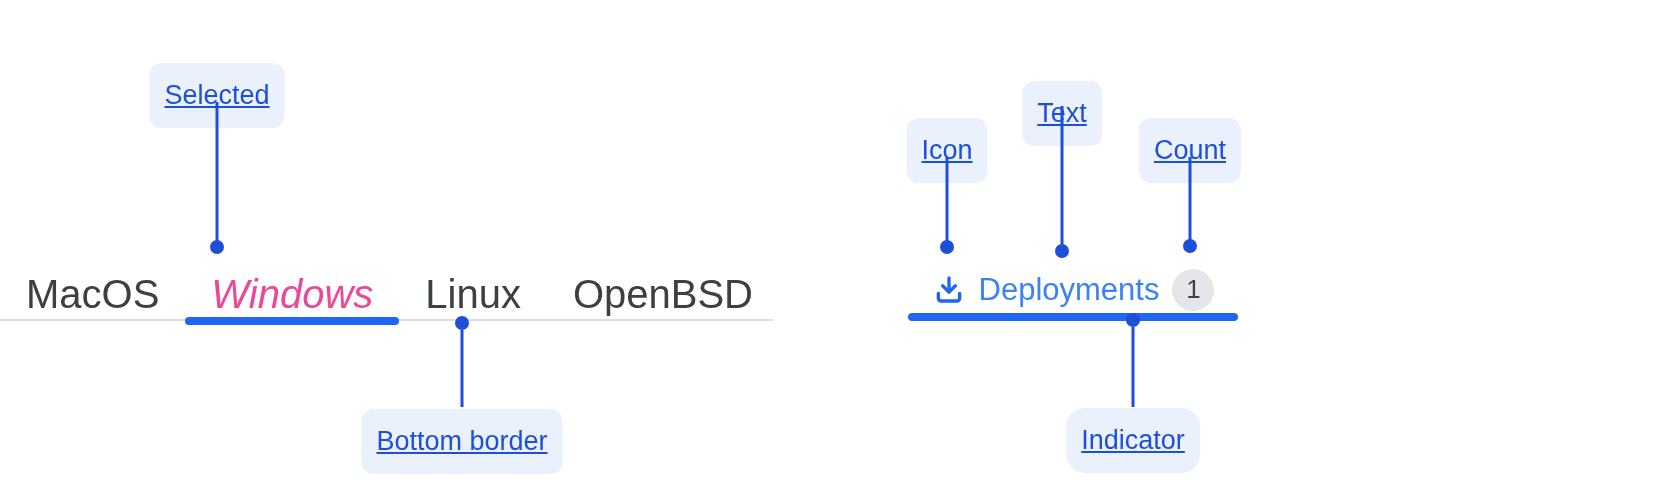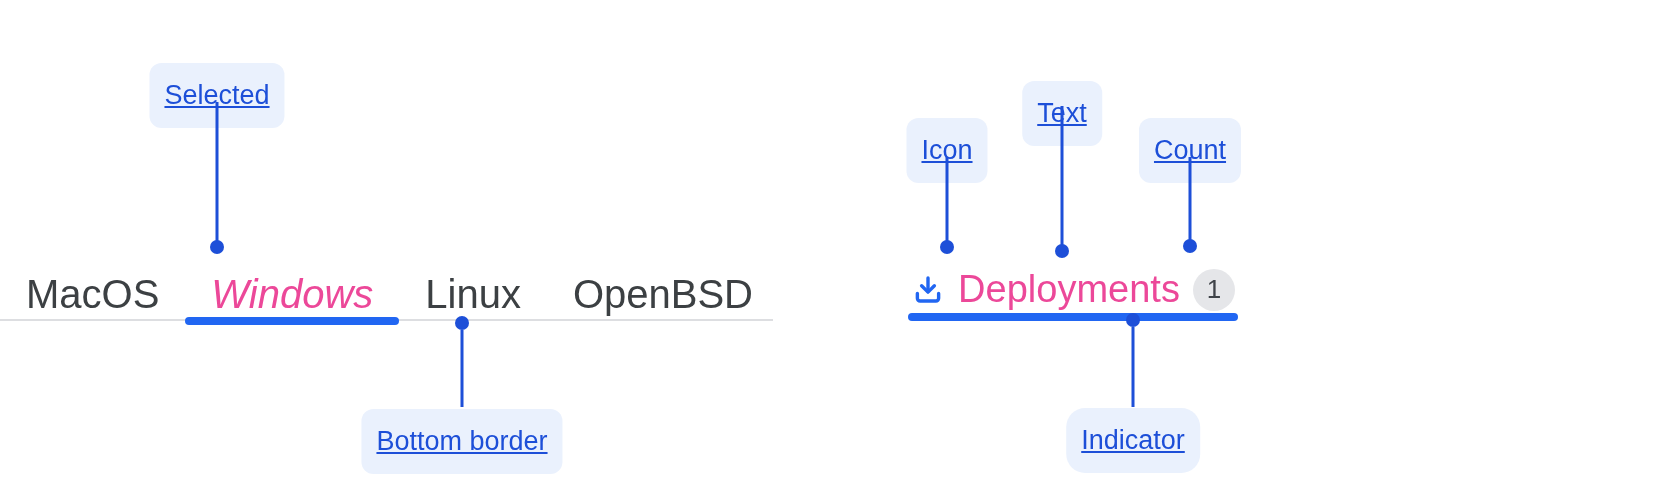--- a/index.html
+++ b/index.html
@@ -75,22 +75,22 @@
     position:absolute;
     left:908px;top:262px;
     width:330px;height:55px;
     display:flex;
     align-items:center;
     justify-content:center;
     gap:13px;
     cursor:pointer;
   }
   .dep-label{
-    color:#ec4899;
-    font-size:38px;
+    color:#3b82f6;
+    font-size:31px;
     font-weight:500;
     white-space:nowrap;
   }
   .dep-badge{
     width:42px;height:42px;
     border-radius:50%;
     background:#E5E6E9;
     color:#3F4349;
     font-size:26px;
     font-weight:500;

